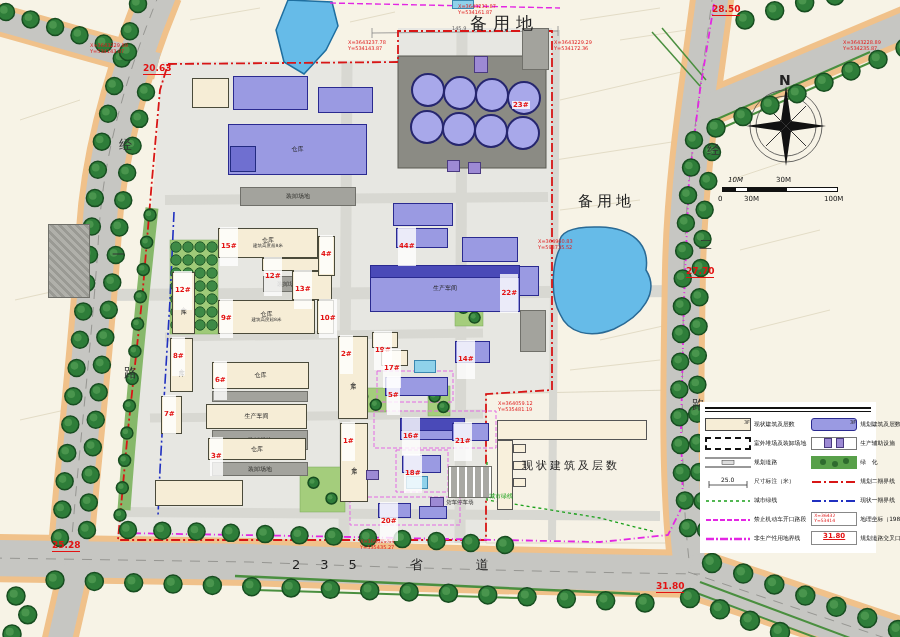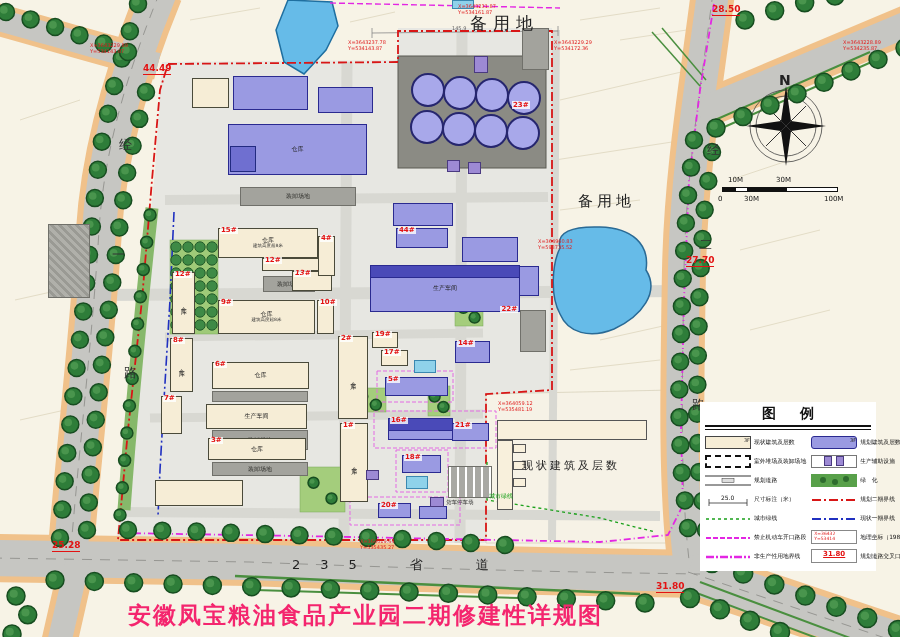--- a/index.html
+++ b/index.html
@@ -13,21 +13,21 @@
   .bld.e2{background:#f8f0dc;border:1px solid #555;}
   .bld.p{background:#9a9ae2;border:1px solid #2a2a90;}
   .bld.p2{background:#6f6fd0;border:1px solid #222a80;}
   .bld.a{background:#9d8ad4;border:1px solid #4a3a80;}
   .bld.y{background:#a3a39d;border:1px solid #70706a;color:#30302c;}
   .bld.yh{background:repeating-linear-gradient(45deg,#b0b0aa 0 3px,#9a9a94 3px 6px);border:1px solid #70706a;}
   .bld.yp{background:repeating-linear-gradient(90deg,#fff 0 2px,#a8a8a3 2px 8px);border:1px solid #70706a;}
   .bld.pool{background:#8fd2ea;border:1px solid #3a88b0;}
   .band{position:absolute;left:0;top:0;right:0;height:11px;background:#4a4ab8;border-bottom:1px solid #2a2a90;}
   .num{position:absolute;top:-2px;left:1px;font-size:7px;font-weight:bold;color:#e31212;
-       background:rgba(255,255,255,.8);padding:0 1px;line-height:1;z-index:3;}
+       background:rgba(255,255,255,.8);padding:16px 1px;line-height:1;z-index:3;}
   .num.br{left:auto;top:auto;right:1px;bottom:-2px;}
   .vtxt{writing-mode:vertical-rl;letter-spacing:1px;}
   .sub{font-size:4.5px;color:#333;}
   .elev{position:absolute;color:#e31212;font-weight:bold;font-size:9px;border-bottom:1px solid #e31212;line-height:1.1;}
   .coord{position:absolute;color:#e02020;font-size:5px;line-height:1.2;white-space:nowrap;}
   .roadchar{position:absolute;font-size:13px;color:#333;}
   .title{position:absolute;font-size:23px;font-weight:bold;letter-spacing:2px;}
   .legend{position:absolute;left:700px;top:402px;width:166px;background:#fff;padding:3px 5px 5px;}
   .leg-title{text-align:center;font-size:14px;font-weight:bold;letter-spacing:24px;padding-left:24px;color:#111;}
   .leg-sep1{border-top:2px solid #111;margin-top:2px;}
@@ -827,21 +827,21 @@
         <span class="num br">22#</span>
       </div>
       <div class="bld e" style="left: 218px; top: 228px; width: 100px; height: 30px;">
         <span>仓库</span>
         <span class="sub">建筑高度超8米</span>
         <span class="num">15#</span>
       </div>
       <div class="bld e" style="left: 262px; top: 258px; width: 58px; height: 13px;">
         <span class="num">12#</span>
       </div>
-      <div class="bld e" style="left: 292px; top: 271px; width: 40px; height: 20px; font-style: italic;">
+      <div class="bld e" style="left: 292px; top: 271px; width: 40px; height: 29px;">
         <span class="num">13#</span>
       </div>
       <div class="bld e" style="left: 318px; top: 236px; width: 17px; height: 40px;">
         <span class="num">4#</span>
       </div>
       <div class="bld e" style="left: 218px; top: 300px; width: 97px; height: 34px;">
         <span>仓库</span>
         <span class="sub">建筑高度超8米</span>
         <span class="num">9#</span>
       </div>
@@ -885,21 +885,21 @@
       <div class="bld e" style="left: 381px; top: 350px; width: 27px; height: 16px;">
         <span class="num">17#</span>
       </div>
       <div class="bld pool" style="left: 414px; top: 360px; width: 22px; height: 13px;"></div>
       <div class="bld p" style="left: 455px; top: 341px; width: 35px; height: 22px;">
         <span class="num">14#</span>
       </div>
       <div class="bld p" style="left: 385px; top: 377px; width: 63px; height: 19px;">
         <span class="num">5#</span>
       </div>
-      <div class="bld p" style="left: 388px; top: 418px; width: 65px; height: 22px;">
+      <div class="bld p" style="left: 400px; top: 418px; width: 65px; height: 22px;">
         <div class="band"></div>
         <span class="num">16#</span>
       </div>
       <div class="bld p" style="left: 452px; top: 423px; width: 37px; height: 18px;">
         <span class="num">21#</span>
       </div>
       <div class="bld p" style="left: 402px; top: 455px; width: 39px; height: 18px;">
         <span class="num">18#</span>
       </div>
       <div class="bld pool" style="left: 406px; top: 476px; width: 22px; height: 13px;"></div>
@@ -936,51 +936,50 @@
       <div class="lbl" style="left: 489px; top: 492px; font-size: 6px; color: rgb(26, 160, 26); letter-spacing: 0px;">城市绿线</div>
       <div class="lbl" style="left: 446px; top: 499px; font-size: 5.5px; color: rgb(51, 51, 51); letter-spacing: 0px;">货车停车场</div>
       <div class="lbl" style="left: 452px; top: 25px; font-size: 5px; color: rgb(102, 102, 102); letter-spacing: 0px;">145.9</div>
       <div class="lbl" style="left: 292px; top: 556px; font-size: 13px; letter-spacing: 20px; color: rgb(34, 34, 34);">235　省　道</div>
       <div class="roadchar" style="left: 119px; top: 136px;">经</div>
       <div class="roadchar" style="left: 112px; top: 246px;">一</div>
       <div class="roadchar" style="left: 124px; top: 364px;">路</div>
       <div class="roadchar" style="left: 707px; top: 141px;">经</div>
       <div class="roadchar" style="left: 699px; top: 236px;">二</div>
       <div class="roadchar" style="left: 692px; top: 396px;">路</div>
-      <div class="elev" style="left: 143px; top: 64px;">44.49</div>
+      <div class="elev" style="left: 143px; top: 64px;">20.63</div>
       <div class="elev" style="left: 712px; top: 5px;">28.50</div>
-      <div class="elev" style="left: 686px; top: 256px;">27.70</div>
+      <div class="elev" style="left: 686px; top: 267px;">27.70</div>
       <div class="elev" style="left: 52px; top: 541px;">25.28</div>
       <div class="elev" style="left: 656px; top: 582px;">31.80</div>
       <div class="coord" style="left: 90px; top: 42px;"><span>X=3643229.89</span><br><span>Y=534143.87</span></div>
       <div class="coord" style="left: 348px; top: 39px;"><span>X=3643237.78</span><br><span>Y=534143.87</span></div>
       <div class="coord" style="left: 458px; top: 3px;"><span>X=3643231.87</span><br><span>Y=534161.87</span></div>
       <div class="coord" style="left: 554px; top: 39px;"><span>X=3643229.29</span><br><span>Y=534172.36</span></div>
       <div class="coord" style="left: 843px; top: 39px;"><span>X=3643228.89</span><br><span>Y=534235.87</span></div>
       <div class="coord" style="left: 538px; top: 238px;"><span>X=364960.83</span><br><span>Y=598735.52</span></div>
       <div class="coord" style="left: 498px; top: 400px;"><span>X=364059.12</span><br><span>Y=535481.19</span></div>
       <div class="coord" style="left: 360px; top: 538px;"><span>X=364019.64</span><br><span>Y=535435.27</span></div>
     </div>
 
 <div id="scalebar" style="position:absolute;left:716px;top:176px;width:134px;height:26px;">
       <div class="sb-seg" style="left: 6px; top: 11px; width: 13px; background: rgb(17, 17, 17);"></div>
       <div class="sb-seg" style="left: 19px; top: 11px; width: 13px; background: rgb(255, 255, 255);"></div>
       <div class="sb-seg" style="left: 32px; top: 11px; width: 38px; background: rgb(17, 17, 17);"></div>
       <div class="sb-seg" style="left: 70px; top: 11px; width: 52px; background: rgb(255, 255, 255);"></div>
       <div class="sb-lbl" style="left: 2px; top: 19px;">0</div>
-      <div class="sb-lbl" style="left: 12px; top: 0px;">10M</div>
+      <div class="sb-lbl" style="left: 12px; top: 0px; font-style: italic;">10M</div>
       <div class="sb-lbl" style="left: 28px; top: 19px;">30M</div>
       <div class="sb-lbl" style="left: 60px; top: 0px;">30M</div>
       <div class="sb-lbl" style="left: 108px; top: 19px;">100M</div>
     </div>
 
 <span class="lbl" style="left:779px;top:72px;font-size:14px;font-weight:bold;">N</span>
 
 <div class="legend">
-  <div class="leg-title">图例</div>
   <div class="leg-sep1"></div>
   <div class="leg-sep2"></div>
   <div class="leg-grid" id="leg-grid">
         <div class="leg-row">
           <div class="leg-sw">
             <div style="width:100%;height:11px;background:#f6edd6;border:1px solid #444;font-size:5px;text-align:right;color:#333;">3F</div>
           </div>
           <span class="leg-lb">现状建筑及层数</span>
         </div>
         <div class="leg-row">
@@ -1084,15 +1083,14 @@
         </div>
         <div class="leg-row">
           <div class="leg-sw">
             <div style="width:100%;height:12px;background:#fff;border:1px solid #888;font-size:7px;color:#e31212;font-weight:bold;text-align:center;text-decoration:underline;">31.80</div>
           </div>
           <span class="leg-lb">规划道路交叉口高程</span>
         </div>
       </div>
 </div>
 
-<div class="title" style="left: 128px; top: 600px; color: rgb(244, 37, 110);">安徽凤宝粮油食品产业园二期修建性详规图</div>
 
 </div>
 
 </body></html>

